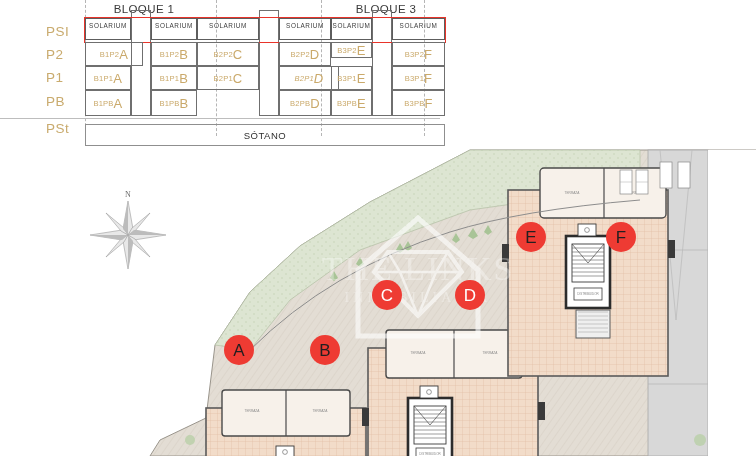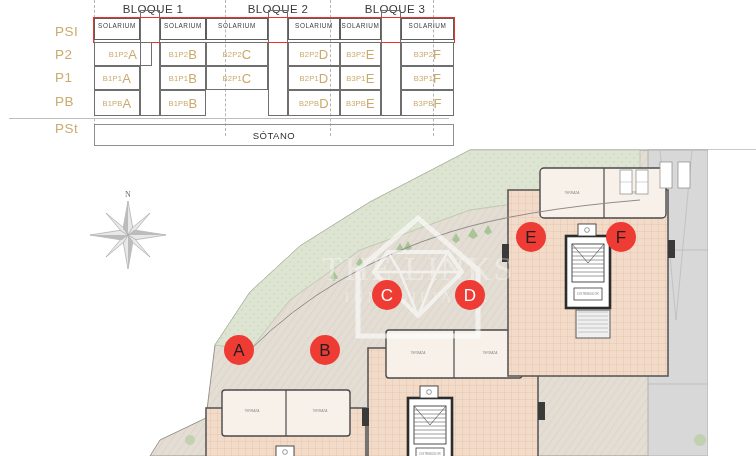--- a/index.html
+++ b/index.html
@@ -5,21 +5,21 @@
   * { box-sizing: border-box; margin: 0; padding: 0; }
   html, body {
     width: 756px; height: 456px;
     background: #ffffff;
     font-family: "Liberation Sans", sans-serif;
     overflow: hidden;
   }
   #root { position: relative; width: 756px; height: 456px; }
 
   
-  #legend { position: absolute; left: 0; top: 0; width: 440px; height: 148px; margin-left: 9px; }
+  #legend { position: absolute; left: 0; top: 0; width: 440px; height: 148px; }
 
   .bloque-headers { position: absolute; left: 85px; top: 0px; width: 340px; height: 18px; }
   .bloque-hdr {
     position: absolute; top: 1px; height: 16px;
     font-size: 11.5px; color: #3a3a3a; text-align: center;
     letter-spacing: .4px; line-height: 16px; white-space: nowrap;
   }
 
   .vdash { position: absolute; top: 0px; width: 0; height: 136px; border-left: 1px dashed #b5b5b5; }
 
@@ -78,21 +78,20 @@
 </style>
 </head>
 <body>
 
 <div id="root">
 
   <div id="legend">
 
     <div class="bloque-headers">
       <div class="bloque-hdr" style="left:0px;width:118px;">BLOQUE 1</div>
-      <div class="bloque-hdr" style="left:125px;width:118px;">BLOQUE 2</div>
       <div class="bloque-hdr" style="left:242px;width:118px;">BLOQUE 3</div>
     </div>
 
     <div class="vdash" style="left:85px;"></div>
     <div class="vdash" style="left:216px;"></div>
     <div class="vdash" style="left:321px;"></div>
     <div class="vdash" style="left:424px;"></div>
 
     <div class="rowlabels">
       <div class="rowlabel" style="top:24px;">PSI</div>
@@ -136,37 +135,37 @@
       </div>
       <div class="cell" style="left:66px;  top:24px; width:46px; height:24px;padding-left:33px;">
         <span class="code"><span class="pre">B1P2</span><span class="ltr">B</span></span>
       </div>
       <div class="cell" style="left:112px; top:24px; width:62px; height:24px;text-decoration:underline;">
         <span class="code"><span class="pre">B2P2</span><span class="ltr">C</span></span>
       </div>
       <div class="cell" style="left:194px; top:24px; width:52px; height:24px;">
         <span class="code"><span class="pre">B2P2</span><span class="ltr">D</span></span>
       </div>
-      <div class="cell" style="left:246px; top:24px; width:41px; height:24px;">
+      <div class="cell" style="left:246px; top:24px; width:41px; height:16px;">
         <span class="code"><span class="pre">B3P2</span><span class="ltr">E</span></span>
       </div>
       <div class="cell" style="left:307px; top:24px; width:53px; height:24px;">
         <span class="code"><span class="pre">B3P2</span><span class="ltr">F</span></span>
       </div>
 
       <div class="cell" style="left:0px;   top:48px; width:46px; height:24px;">
         <span class="code"><span class="pre">B1P1</span><span class="ltr">A</span></span>
       </div>
       <div class="cell" style="left:66px;  top:48px; width:46px; height:24px;">
         <span class="code"><span class="pre">B1P1</span><span class="ltr">B</span></span>
       </div>
       <div class="cell" style="left:112px; top:48px; width:62px; height:24px;">
         <span class="code"><span class="pre">B2P1</span><span class="ltr">C</span></span>
       </div>
-      <div class="cell" style="left:194px; top:48px; width:52px; height:24px;">
+      <div class="cell" style="left:194px; top:48px; width:60px; height:24px;font-style:italic;">
         <span class="code"><span class="pre">B2P1</span><span class="ltr">D</span></span>
       </div>
       <div class="cell" style="left:246px; top:48px; width:41px; height:24px;">
         <span class="code"><span class="pre">B3P1</span><span class="ltr">E</span></span>
       </div>
       <div class="cell" style="left:307px; top:48px; width:53px; height:24px;">
         <span class="code"><span class="pre">B3P1</span><span class="ltr">F</span></span>
       </div>
 
       <div class="cell" style="left:0px;   top:72px; width:46px; height:26px;">

